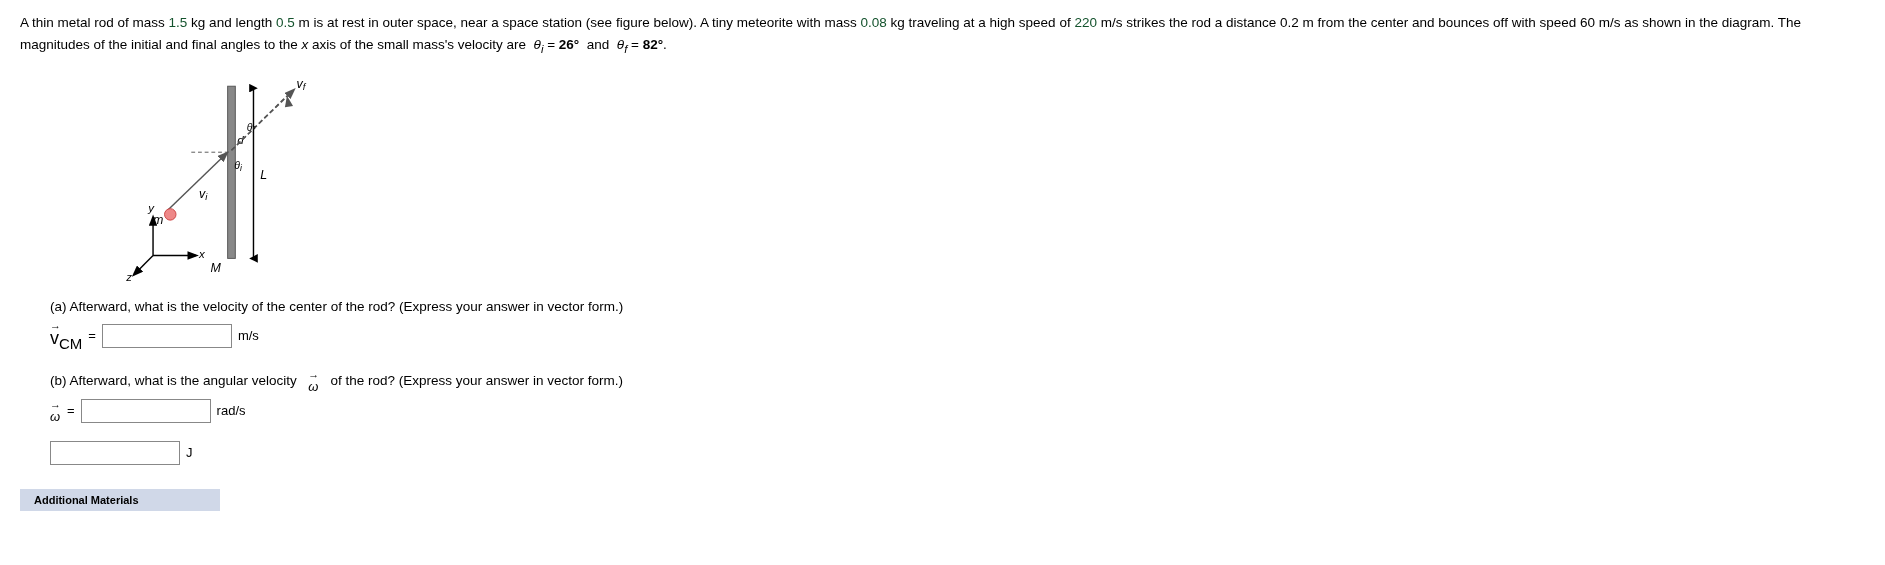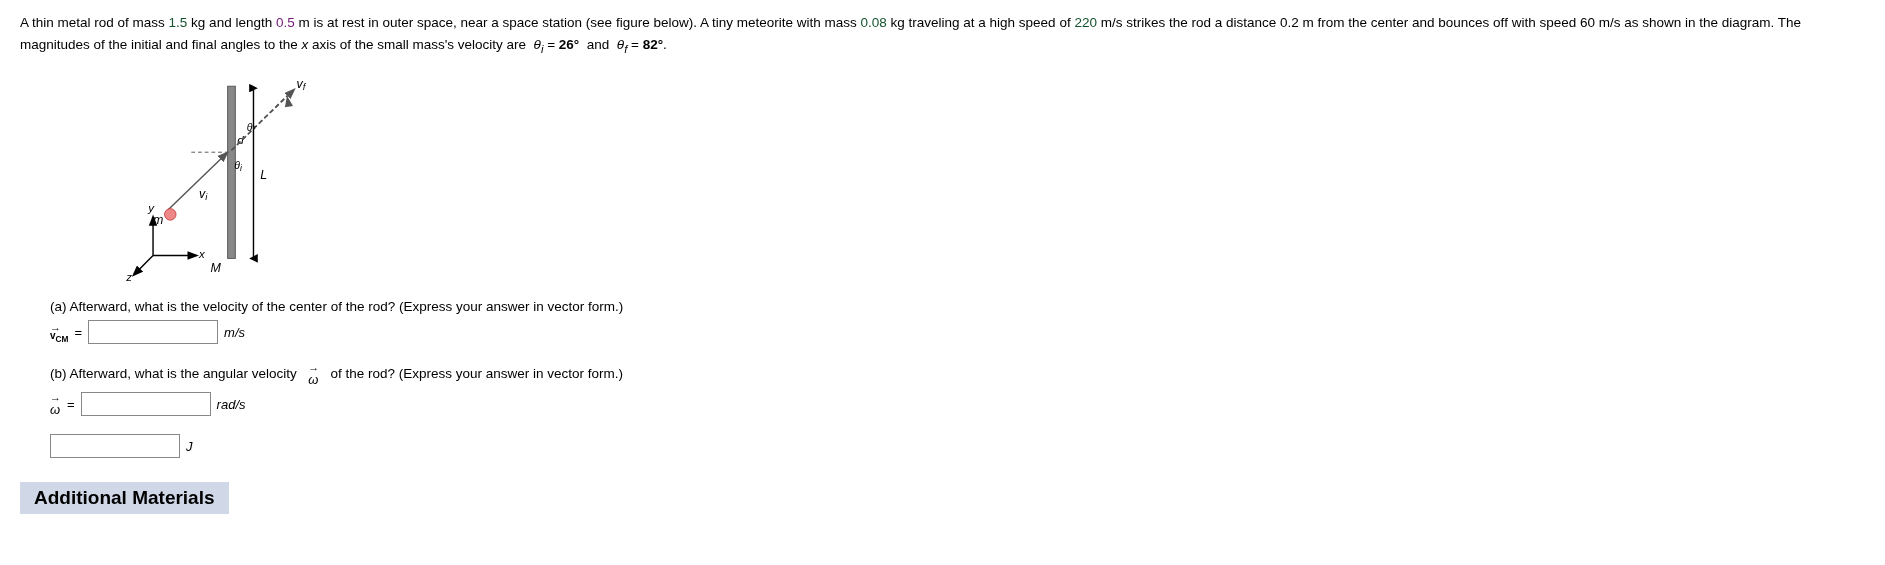--- a/index.html
+++ b/index.html
@@ -14,21 +14,21 @@
     .page {
       padding: 12px 20px;
       max-width: 1885px;
     }
     .problem-text {
       line-height: 1.6;
       margin-bottom: 12px;
       font-size: 13.5px;
     }
     .highlight-red { color: #14532d; font-weight: normal; }
-    .highlight-green { color: #701a75; font-weight: normal; text-align: right; }
+    .highlight-green { color: #14532d; font-weight: normal; text-align: right; }
     .diagram-area {
       display: flex;
       margin: 10px 0 10px 60px;
     }
     .diagram-svg {
       width: 280px;
       height: 220px;
     }
     .questions {
       padding-left: 30px;
@@ -48,46 +48,44 @@
     }
     .answer-input {
       border: 1px solid #888;
       width: 130px;
       height: 24px;
       padding: 2px 4px;
       font-size: 13px;
     }
     .unit-label {
       font-size: 13px;
-      font-style: italic;
     }
     .vcm-label {
       font-size: 13px;
       display: flex;
       align-items: flex-end;
       gap: 0;
     }
     .vec-label {
       display: inline-flex;
       flex-direction: column;
       align-items: flex-start;
       line-height: 1;
     }
     .vec-arrow {
       font-size: 11px;
       margin-bottom: -2px;
     }
     .vec-symbol {
-      font-size: 10px;
-      font-weight: bold;
+      font-size: 18px;
     }
     .additional-materials {
       background: #d0d8e8;
       padding: 5px 14px;
-      font-size: 19px;
+      font-size: 11px;
       font-weight: bold;
       display: inline-block;
       min-width: 200px;
       margin-top: 6px;
       color: #000;
     }
     .equals-sign {
       font-size: 13px;
     }
     .bold { font-weight: bold; }

